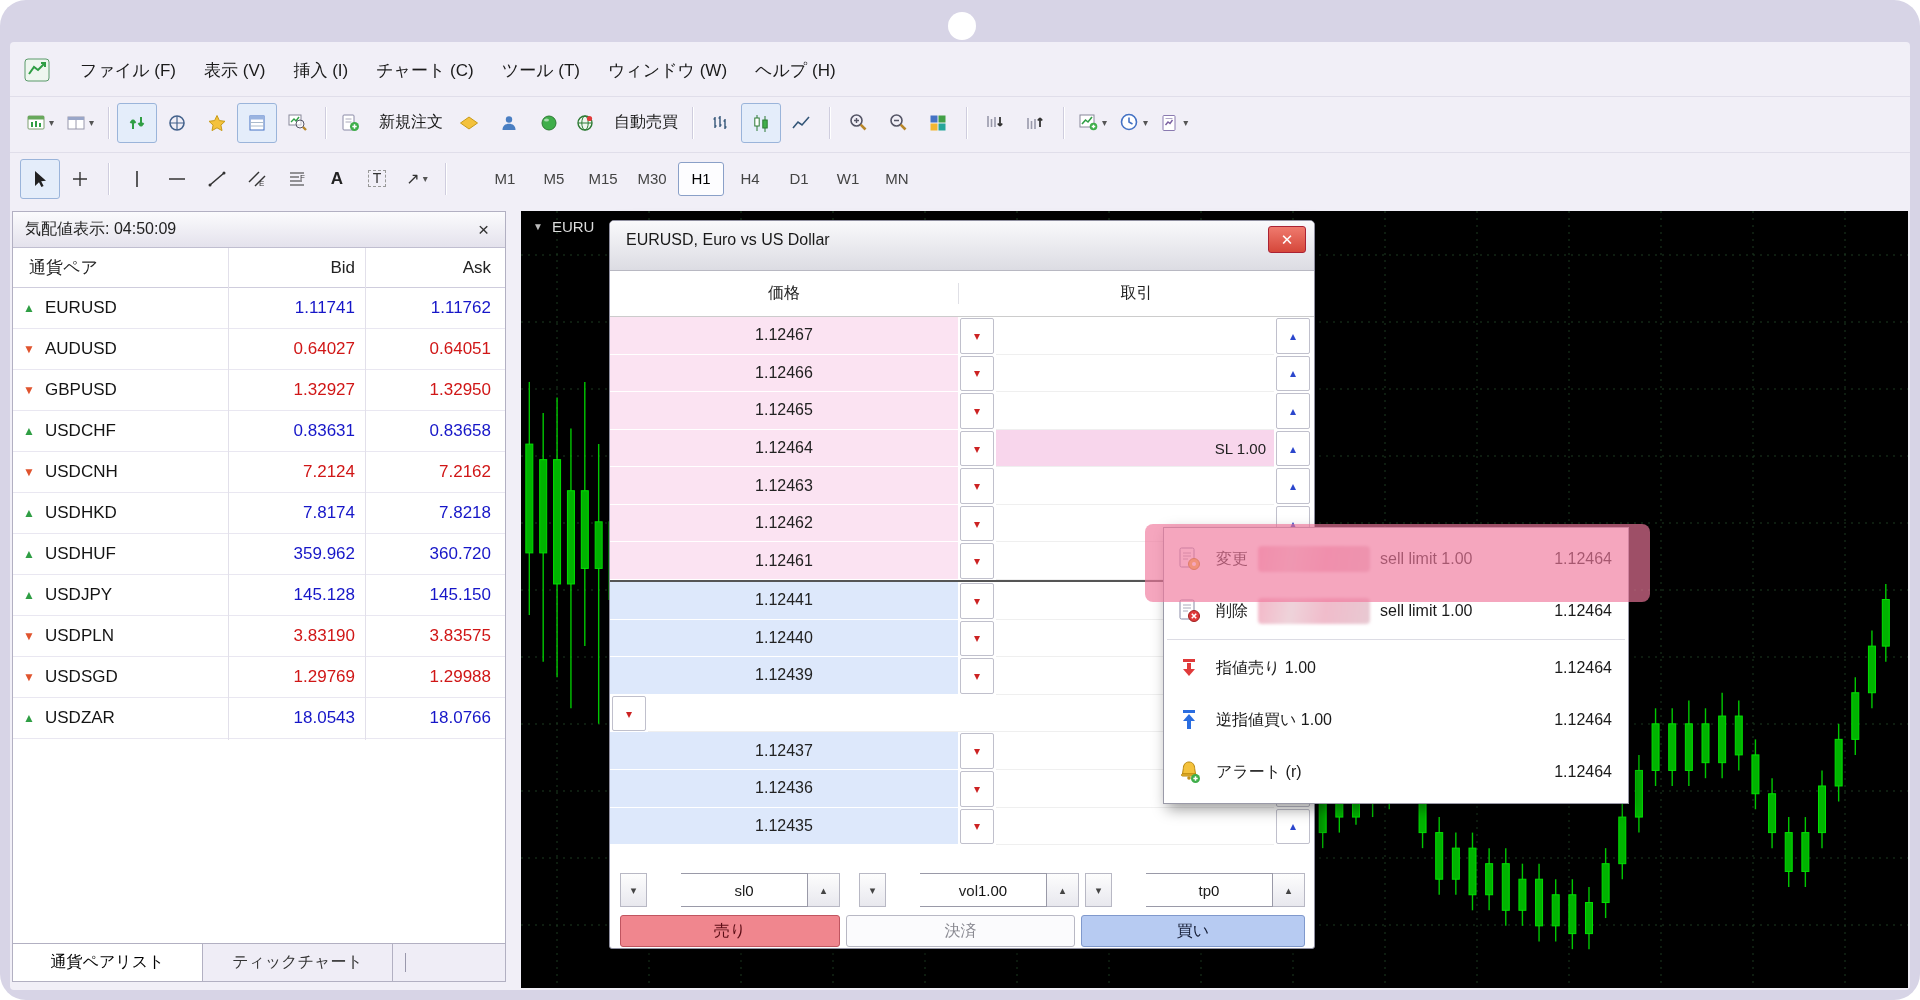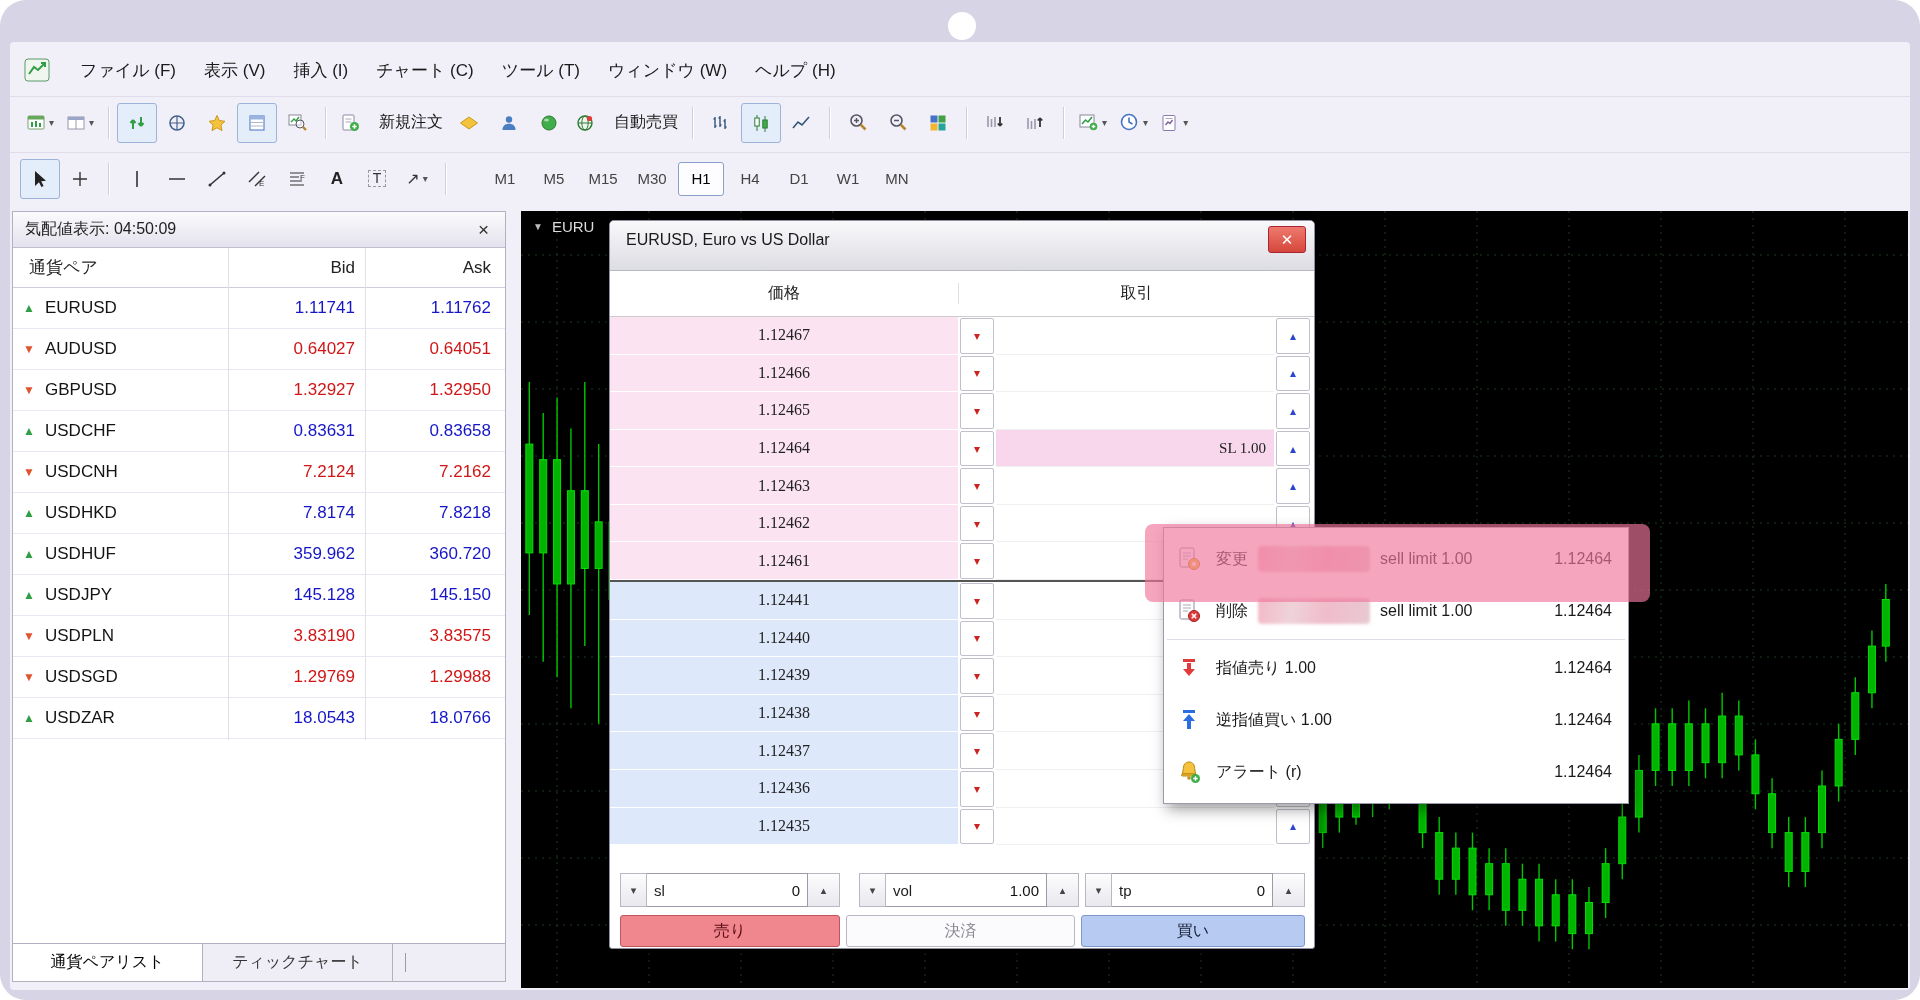--- a/index.html
+++ b/index.html
@@ -75,41 +75,41 @@
   .dom-title { position:absolute; top:0; left:0; right:0; height:50px; background:linear-gradient(#f9f9fb,#dcdce3);
                border-bottom:1px solid #b8b8c2; border-radius:4px 4px 0 0; display:flex; align-items:center;
                padding:0 8px 12px 16px; font-size:16px; color:#1a1a1a; }
   .dom-close { margin-left:auto; width:38px; height:27px; background:linear-gradient(#ef7a6e,#d5473a);
                border:1px solid #a23; border-radius:3px; color:#fff; font-size:15px; display:flex; align-items:center; justify-content:center; }
   .dom-header { position:absolute; top:50px; left:0; right:0; height:46px; display:flex; align-items:center;
                 border-bottom:1px solid #ccc; font-size:16px; color:#222; }
   .dh-price { width:349px; text-align:center; border-right:1px solid #e0e0e6; }
   .dh-trade { flex:1; text-align:center; }
   .dom-rows { position:absolute; top:96px; left:0; width:704px; height:528px; display:flex; flex-direction:column; }
-  .dom-row { flex:1; display:flex; align-items:stretch;font-family:Liberation Serif, serif; }
+  .dom-row { flex:1; display:flex; align-items:stretch; }
   .dom-row.last { border-bottom:2px solid #555; }
   .dom-price { width:348px; display:flex; align-items:center; justify-content:center; font-size:16px; color:#222;
                border-bottom:1px solid #fff; }
   .dom-row.sell .dom-price { background:var(--sellbg,#fbe3f2); }
   .dom-row.buy  .dom-price { background:var(--buybg,#dde8fb); }
   .dom-btn { width:34px; margin:1px 0 1px 2px; border:1px solid #c0c0cc; background:#fff; border-radius:2px;
              display:flex; align-items:center; justify-content:center; font-size:12px; line-height:1; }
   .vbtn { color:#cc2222; }
   .ubtn { color:#2b46cc; margin-right:4px; }
   .dom-trade { flex:1; margin-left:2px; border-bottom:1px solid #efefef; display:flex; align-items:center;
                justify-content:flex-end; padding-right:8px; font-size:15px; color:#222; }
   .dom-trade.sl { background:#f8d6ec; }
   .dom-fields { position:absolute; top:652px; left:0; width:706px; height:36px; }
   .dom-field { position:absolute; top:0; height:34px; display:flex; }
   .dom-field:nth-of-type(1) { left:10px; width:220px; }
   .dom-field:nth-of-type(2) { left:249px; width:220px; }
   .dom-field:nth-of-type(3) { left:475px; width:220px; }
   .df-caret { width:27px; border:1px solid #b8b8c4; background:linear-gradient(#fdfdfd,#e8e8ee); color:#444; font-size:11px; }
   .df-box { flex:1; border:1px solid #9a9aa8; border-left:none; background:#fff; display:flex; align-items:center;
-            justify-content:space-between; padding:0 7px; font-size:15px; }
+            justify-content:center; padding:0 7px; font-size:15px;margin-left:34px; }
   .df-label { color:#222; } .df-val { color:#111; }
   .df-up { width:32px; border:1px solid #b8b8c4; border-left:none; background:linear-gradient(#fdfdfd,#e8e8ee); color:#444; font-size:11px; }
   .dom-actions { position:absolute; top:694px; left:0; width:706px; height:33px; }
   .dom-act { position:absolute; top:0; height:32px; border-radius:3px; font-size:16px; display:flex; align-items:center; justify-content:center; }
   .dom-act.sell { left:10px; width:220px; background:var(--sellbtn,#f0868e); border:1px solid #c05560; color:#5a0c14; }
   .dom-act.close { left:236px; width:229px; background:#fbfbfd; border:1px solid #b8b8c4; color:#8a8a92; }
   .dom-act.buy { left:471px; width:224px; background:var(--buybtn,#b7cbf2); border:1px solid #8099cc; color:#101830; }
 
   
   .ctx { position:absolute; left:1153px; top:485px; width:466px; background:#fff; border:1px solid #9a9aa8;
@@ -684,21 +684,20 @@
               <span class="dom-trade"></span>
               <button class="dom-btn ubtn">▴</button>
             </div>
             <div class="dom-row buy">
               <span class="dom-price">1.12439</span>
               <button class="dom-btn vbtn">▾</button>
               <span class="dom-trade"></span>
               <button class="dom-btn ubtn">▴</button>
             </div>
             <div class="dom-row buy">
-              <span class="dom-price">1.12438</span>
               <button class="dom-btn vbtn">▾</button>
               <span class="dom-trade"></span>
               <button class="dom-btn ubtn">▴</button>
             </div>
             <div class="dom-row buy">
               <span class="dom-price">1.12437</span>
               <button class="dom-btn vbtn">▾</button>
               <span class="dom-trade"></span>
               <button class="dom-btn ubtn">▴</button>
             </div>

